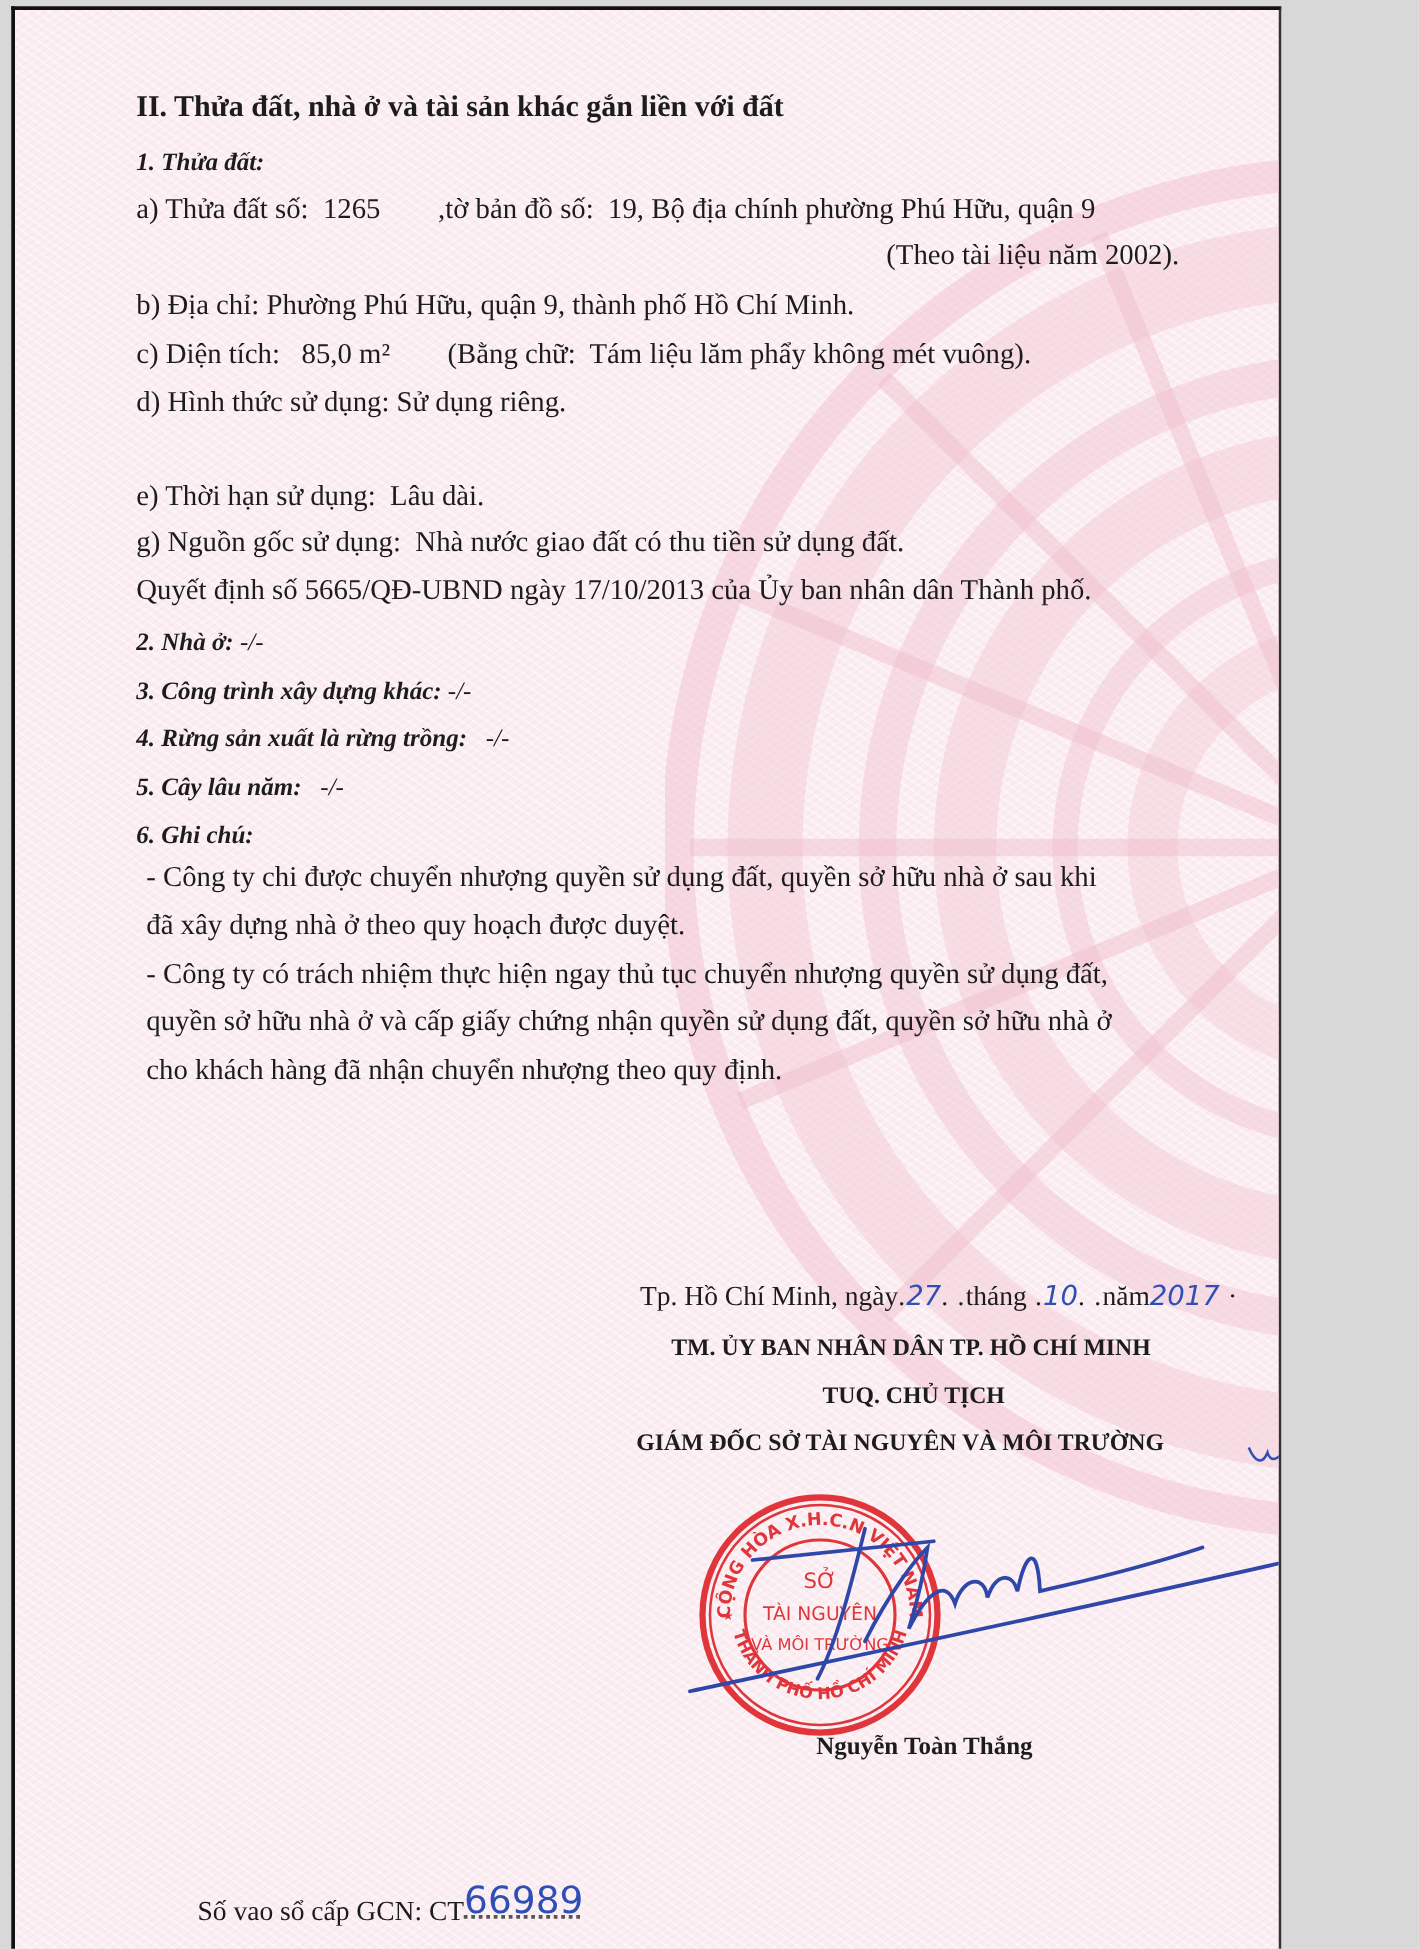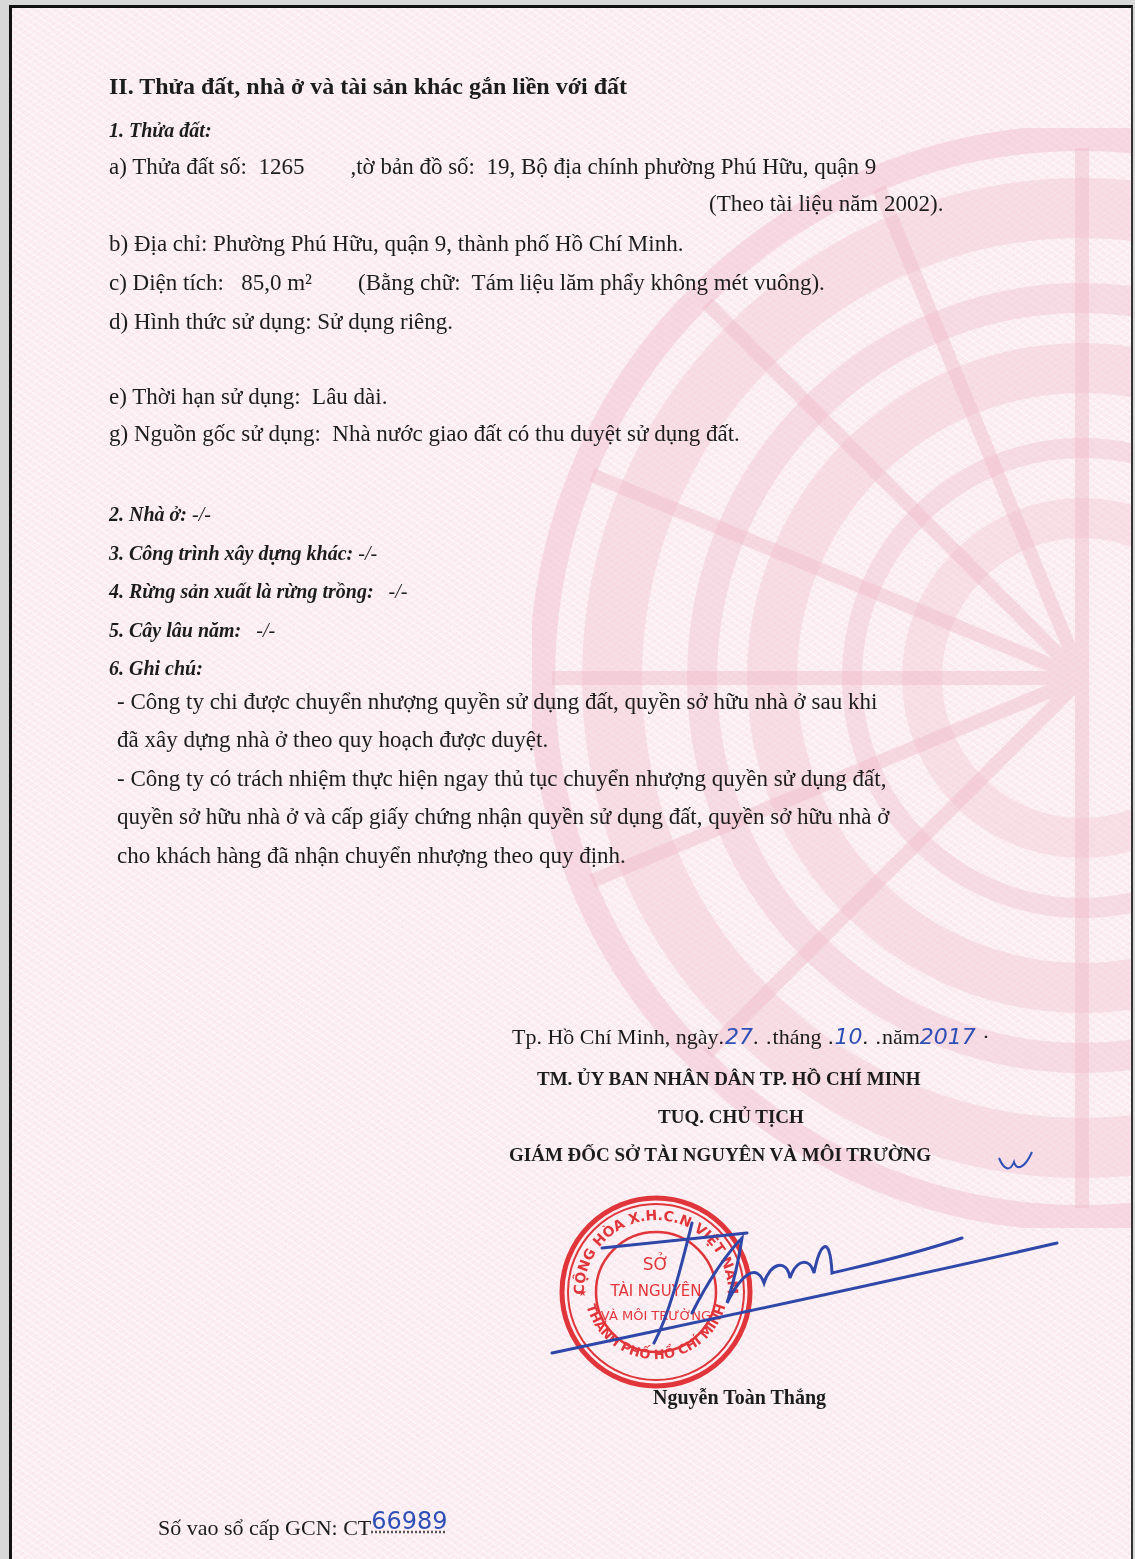--- a/index.html
+++ b/index.html
@@ -4,21 +4,21 @@
 <style>
   html, body { margin: 0; padding: 0; }
   body {
     width: 1135px; height: 1559px; overflow: hidden;
     background: #d8d8d8;
     font-family: "Liberation Serif", "DejaVu Serif", serif;
     color: #1c1c1c;
   }
   .page {
     position: absolute; left: 9px; top: 5px;
-    width: 1124px; height: 1554px;
+    width: 1016px; height: 1554px;
     box-sizing: border-box;
     border-left: 3px solid #111; border-top: 3px solid #111; border-right: 2px solid #333;
     background:
       repeating-linear-gradient(35deg, rgba(255,255,255,0.35) 0 2px, rgba(255,255,255,0) 2px 6px),
       repeating-linear-gradient(-35deg, rgba(240,190,205,0.18) 0 1px, rgba(255,255,255,0) 1px 5px),
       #fbeef2;
     overflow: hidden;
   }
   .drum { position: absolute; left: 520px; top: 120px; width: 1100px; height: 1100px; pointer-events: none; }
   .content { position: absolute; left: 0; top: 0; width: 100%; height: 100%; }
@@ -71,22 +71,23 @@
 
     <div class="line" style="left:97px; top:222px;"><span>b) Địa chỉ:</span> <span>Phường Phú Hữu, quận 9, thành phố Hồ Chí Minh.</span></div>
 
     <div class="line" style="left:97px; top:261px;"><span>c) Diện tích:</span>   <span>85,0 m²</span>        <span>(Bằng chữ:  Tám liệu lăm phẩy không mét vuông).</span></div>
 
     <div class="line" style="left:97px; top:300px;"><span>d) Hình thức sử dụng:</span> <span>Sử dụng riêng.</span></div>
 
 
     <div class="line" style="left:97px; top:375px;"><span>e) Thời hạn sử dụng:</span>  <span>Lâu dài.</span></div>
 
-    <div class="line" style="left:97px; top:412px;"><span>g) Nguồn gốc sử dụng:</span>  <span>Nhà nước giao đất có thu duyệt sử dụng đất.</span></div>
+    <div class="line" style="left:97px; top:412px;"><span>g) Nguồn gốc sử dụng:</span>  <span>Nhà nước giao đất có thu tiền sử dụng đất.</span></div>
 
+    <div class="line" style="left:97px; top:450px;">Quyết định số 5665/QĐ-UBND ngày 17/10/2013 của Ủy ban nhân dân Thành phố.</div>
 
     <div class="line h-sub" style="left:97px; top:492px;"><span>2. Nhà ở:</span> <span style="font-weight:normal">-/-</span></div>
     <div class="line h-sub" style="left:97px; top:531px;"><span>3. Công trình xây dựng khác:</span> <span style="font-weight:normal">-/-</span></div>
     <div class="line h-sub" style="left:97px; top:569px;"><span>4. Rừng sản xuất là rừng trồng:</span>   <span style="font-weight:normal">-/-</span></div>
     <div class="line h-sub" style="left:97px; top:608px;"><span>5. Cây lâu năm:</span>   <span style="font-weight:normal">-/-</span></div>
 
     <div class="line h-sub" style="left:97px; top:646px;">6. Ghi chú:</div>
     <div class="line" style="left:105px; top:680px;">- Công ty chi được chuyển nhượng quyền sử dụng đất, quyền sở hữu nhà ở sau khi</div>
     <div class="line" style="left:105px; top:718px;">đã xây dựng nhà ở theo quy hoạch được duyệt.</div>
     <div class="line" style="left:105px; top:757px;">- Công ty có trách nhiệm thực hiện ngay thủ tục chuyển nhượng quyền sử dụng đất,</div>
@@ -128,15 +129,15 @@
       <g fill="none" stroke="#2f47a8" stroke-width="3" stroke-linecap="round">
         <path d="M150 20 C140 60, 128 110, 112 140"></path>
         <path d="M60 45 C110 40, 160 35, 205 30"></path>
         <path d="M150 110 C170 70, 190 45, 200 35 C195 70, 188 90, 185 100 C200 70, 215 60, 222 80 C228 60, 245 55, 248 75 C255 55, 268 55, 272 70 C278 40, 288 30, 290 70 C310 65, 360 55, 420 35"></path>
         <path d="M10 150 C150 120, 320 85, 515 40"></path>
       </g>
     </svg>
 
     <div class="line" style="left:641px; top:1375px; font-weight:bold; font-size:20px;">Nguyễn Toàn Thắng</div>
 
-    <div class="line" style="left:146px; top:1505px; font-size:22px;"><span>Số vao sổ cấp GCN: CT</span><span class="hand" style="font-style:normal; text-decoration: underline dotted #555; font-size:24px; position:relative; top:-6px;">66989</span></div>
+    <div class="line" style="left:146px; top:1505px; font-size:22px;"><span>Số vao sổ cấp GCN: CT</span><span class="hand" style="font-style:normal; text-decoration: underline dotted #555; font-size:30px; position:relative; top:-6px;">66989</span></div>
   </div>
 </div>
 
 </body></html>

